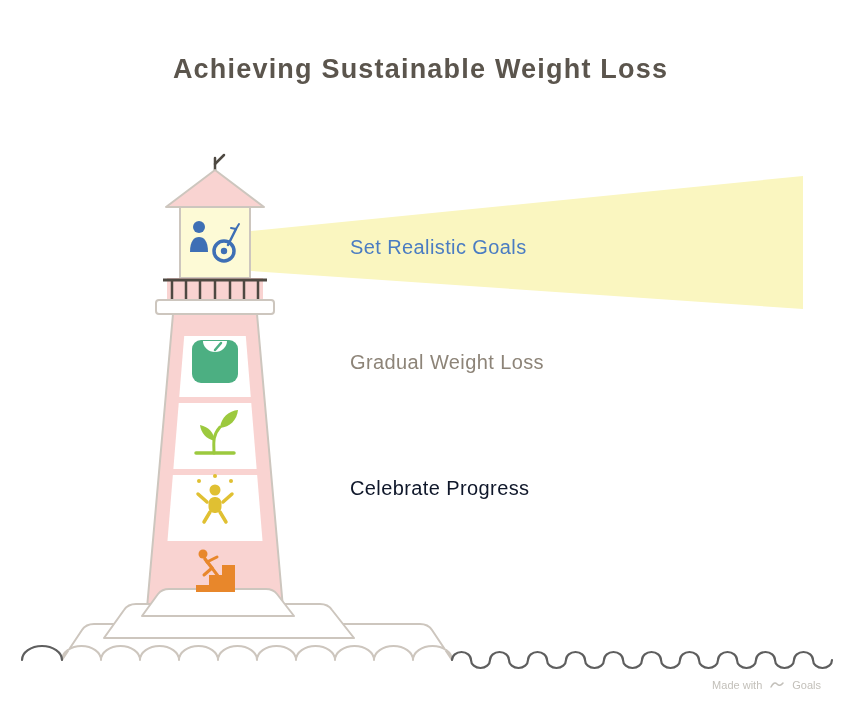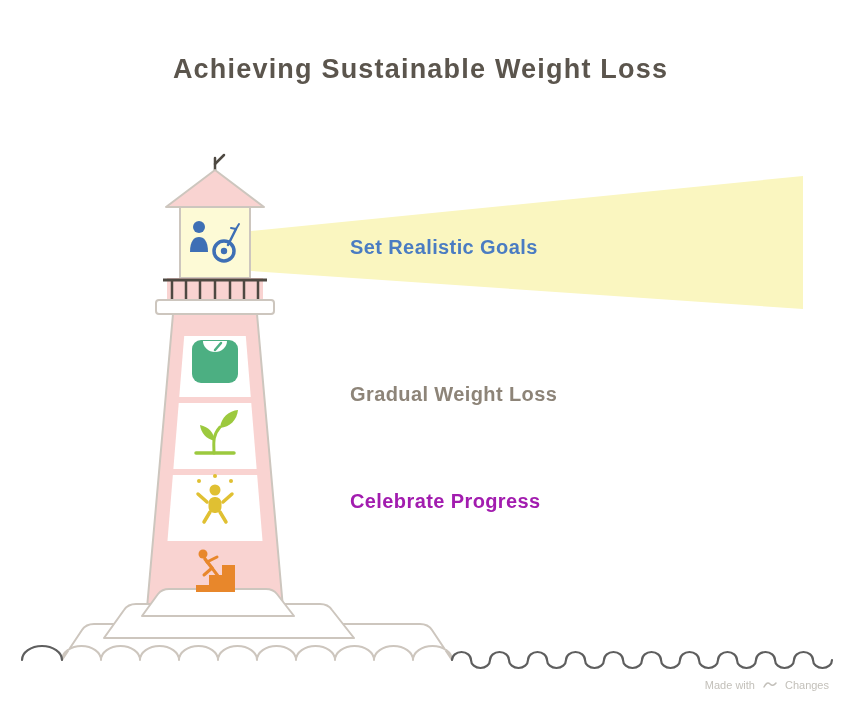--- a/index.html
+++ b/index.html
@@ -1,23 +1,23 @@
 <!DOCTYPE html>
 <html><head>
 <meta charset="utf-8">
 <style>
   html,body{margin:0;padding:0;background:#ffffff;}
   #app{position:relative;width:841px;height:714px;background:#ffffff;overflow:hidden;
        font-family:"Liberation Sans",sans-serif;border-radius:21px;}
   .title{position:absolute;top:54px;left:0;width:100%;text-align:center;
          font-size:27px;font-weight:bold;letter-spacing:1.2px;}
   .scene{position:absolute;left:0;top:0;}
-  .row-label{position:absolute;left:350px;font-size:20px;font-weight:bold;
+  .row-label{position:absolute;left:350px;font-size:20px;font-weight:normal;
              letter-spacing:.4px;white-space:nowrap;line-height:26px;}
-  .watermark{position:absolute;right:12px;top:679px;display:flex;align-items:center;
+  .watermark{position:absolute;right:20px;top:679px;display:flex;align-items:center;
              gap:8px;font-size:11px;color:#c3c0ba;}
 </style>
 </head>
 <body>
 
 <div id="app">
 
   <div class="title" style="color: rgb(91, 85, 77);">Achieving Sustainable Weight Loss</div>
 
   <svg class="scene" width="851" height="714" viewBox="0 0 851 714">
@@ -114,24 +114,24 @@
       <path d="M452,660
                a9.5,8 0 0 1 19,0 a9.5,8 0 0 0 19,0 a9.5,8 0 0 1 19,0 a9.5,8 0 0 0 19,0
                a9.5,8 0 0 1 19,0 a9.5,8 0 0 0 19,0 a9.5,8 0 0 1 19,0 a9.5,8 0 0 0 19,0
                a9.5,8 0 0 1 19,0 a9.5,8 0 0 0 19,0 a9.5,8 0 0 1 19,0 a9.5,8 0 0 0 19,0
                a9.5,8 0 0 1 19,0 a9.5,8 0 0 0 19,0 a9.5,8 0 0 1 19,0 a9.5,8 0 0 0 19,0
                a9.5,8 0 0 1 19,0 a9.5,8 0 0 0 19,0 a9.5,8 0 0 1 19,0 a9.5,8 0 0 0 19,0"></path>
     </g>
   </svg>
 
   <div class="row-label" style="top: 234px; color: rgb(74, 124, 194);">Set Realistic Goals</div>
-  <div class="row-label" style="top: 349px; color: rgb(141, 132, 120); margin-top: 32px;">Gradual Weight Loss</div>
-  <div class="row-label" style="top: 488px; color: #a21caf;">Celebrate Progress</div>
+  <div class="row-label" style="top: 349px; color: rgb(141, 132, 120);">Gradual Weight Loss</div>
+  <div class="row-label" style="top: 475px; color: #0f172a;">Celebrate Progress</div>
 
   <div class="watermark">
     <span>Made with</span>
     <svg width="14" height="12" viewBox="0 0 14 12">
       <path d="M1,8 Q4,2 7,5 T13,4" fill="none" stroke="#c3c0ba" stroke-width="1.5" stroke-linecap="round"></path>
     </svg>
-    <span>Changes</span>
+    <span>Goals</span>
   </div>
 
 </div>
 
 </body></html>

